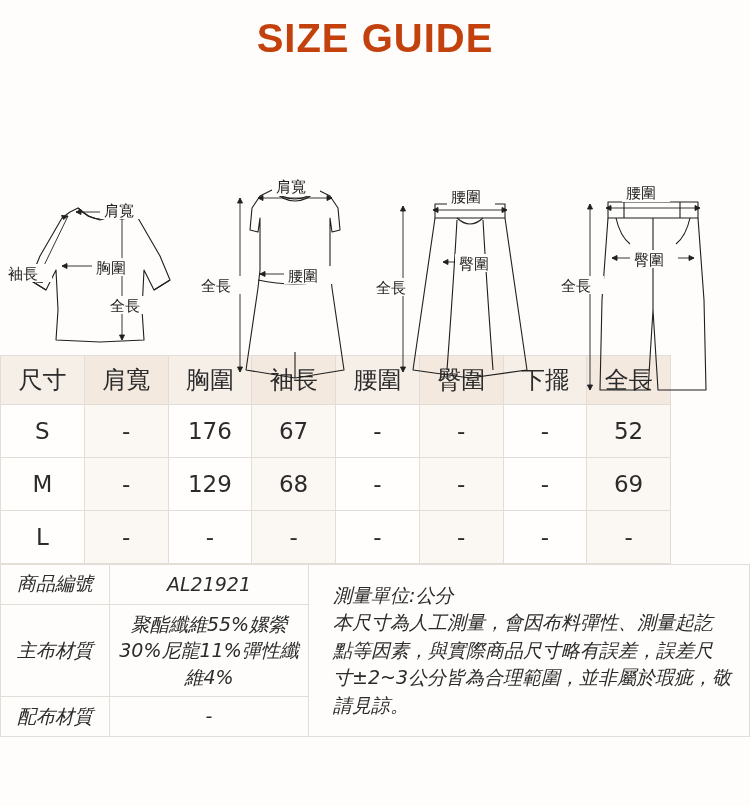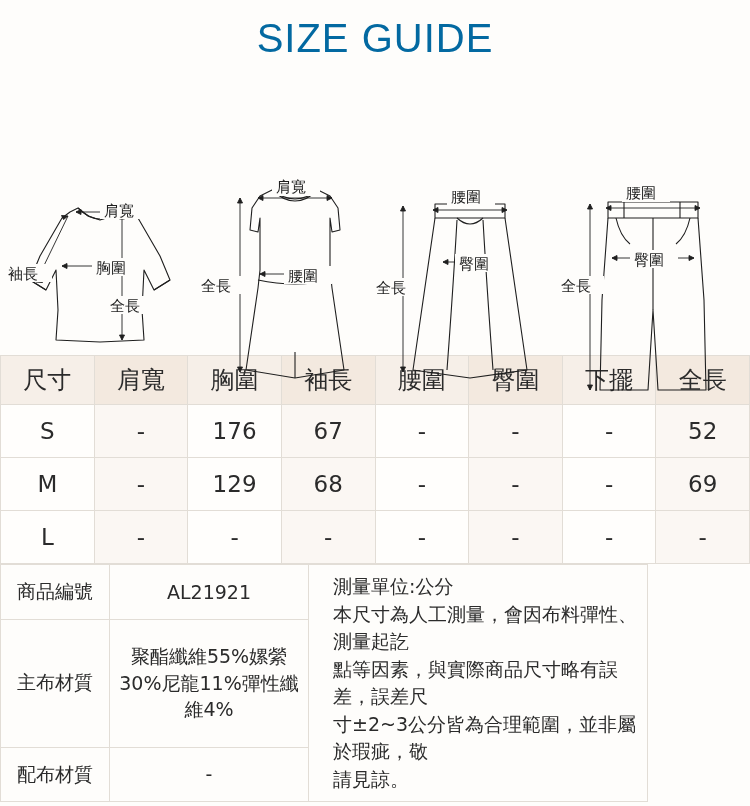--- a/index.html
+++ b/index.html
@@ -18,41 +18,41 @@
     position: relative;
     width: 750px;
     height: 806px;
     background: #fefdfb;
   }
   
   .title {
     text-align: center;
     font-size: 40px;
     letter-spacing: 1px;
-    font-weight: 400;
+    font-weight: 700;
     padding-top: 16px;
     padding-bottom: 4px;
-    color: #0369a1;
+    color: #c2410c;
     font-family: "Liberation Sans", sans-serif;
     font-stretch: condensed;
   }
   
   .illus-band {
     position: relative;
     height: 290px;
     width: 750px;
   }
   .illus {
     position: absolute;
     top: 0;
   }
   
   .size-table {
     border-collapse: collapse;
-    width: 750px;
+    width: 671px;
     table-layout: fixed;
   }
   .size-table th, .size-table td {
     border: 1px solid #e2ddd6;
     text-align: center;
     font-size: 23px;
     font-weight: 400;
     color: #2b2b2b;
   }
   .size-table thead th {
@@ -68,22 +68,23 @@
   }
   .size-table tbody tr td.shade {
     background: #fbf7f3;
   }
   .size-table thead th.shade {
     background: #f3e9df;
   }
   
   .info-table {
     border-collapse: collapse;
-    width: 648px;
+    width: 750px;
     table-layout: fixed;
+    font-style: italic;
   }
   .info-table td {
     border: 1px solid #e2ddd6;
     font-size: 19px;
     color: #2b2b2b;
     vertical-align: middle;
   }
   .info-label {
     width: 104px;
     text-align: center;

